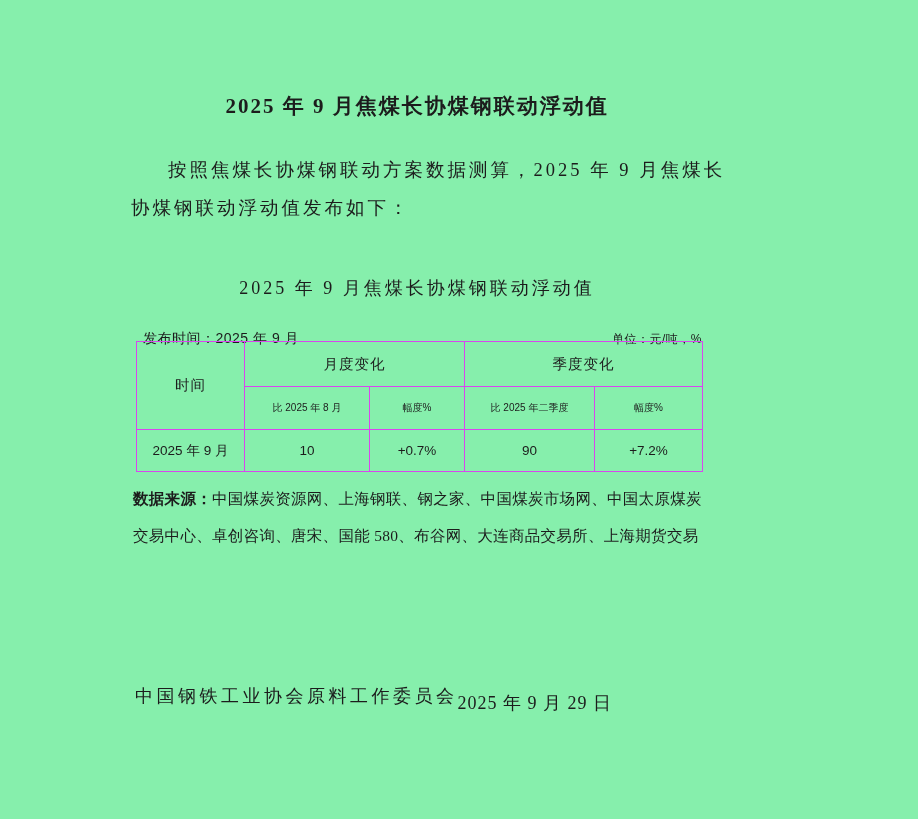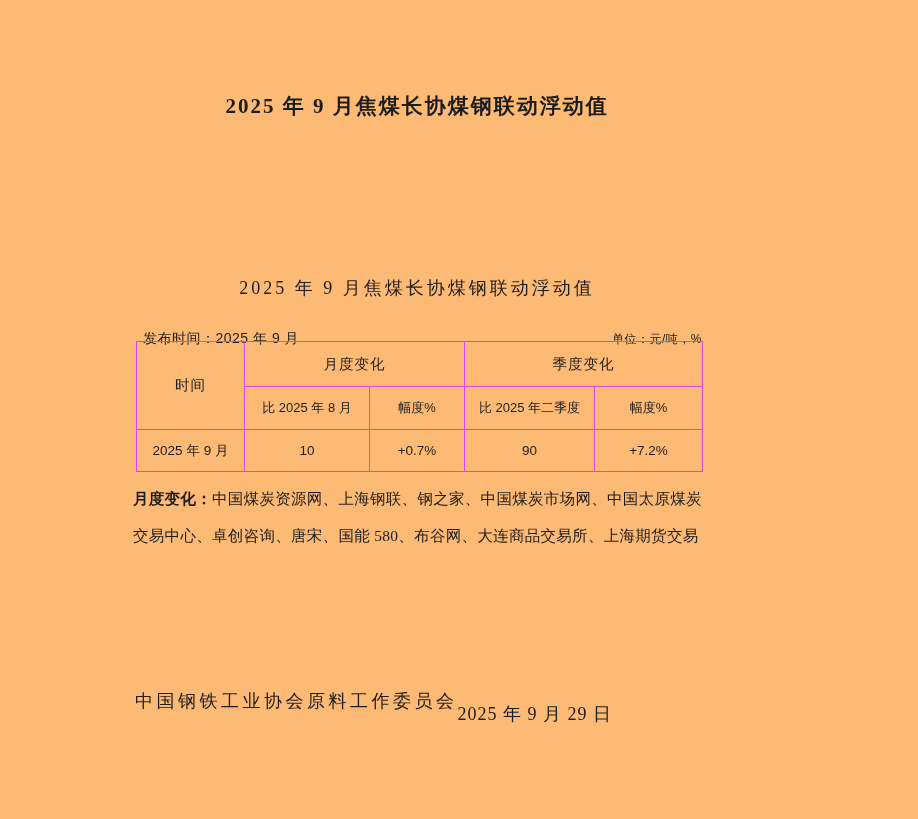--- a/index.html
+++ b/index.html
@@ -4,21 +4,21 @@
 <style>
   html, body {
     margin: 0;
     padding: 0;
     background: #ffffff;
   }
   .page {
     position: relative;
     width: 918px;
     height: 819px;
-    background: #fdba74;
+    background: #86efac;
     color: #1c1c1c;
     font-family: "Liberation Serif", serif;
     overflow: hidden;
   }
   .doc-title {
     position: absolute;
     top: 78px;
     left: 131px;
     width: 572px;
     text-align: center;
@@ -78,21 +78,21 @@
     font-family: "Liberation Sans", sans-serif;
   }
   table.linkage th, table.linkage td {
     border: 1px solid #d946ef;
     text-align: center;
     vertical-align: middle;
     font-weight: normal;
     padding: 0;
   }
   table.linkage .group-row th { height: 44px; font-size: 14.5px; letter-spacing: 1px; }
-  table.linkage .sub-row th { height: 42px; font-size: 13px; margin-top: 36px; }
+  table.linkage .sub-row th { height: 42px; font-size: 10px; margin-top: 36px; }
   table.linkage .data-row td { height: 41px; font-size: 13.5px; }
   .col-time { width: 108px; }
   .col-m1 { width: 125px; }
   .col-m2 { width: 95px; }
   .col-q1 { width: 130px; }
   .col-q2 { width: 108px; }
   .sources {
     position: absolute;
     top: 480px;
     left: 133px;
@@ -117,32 +117,36 @@
     white-space: nowrap;
   }
   .sig-right {
     flex: 1;
     display: flex;
     flex-direction: row;
     align-items: center;
   }
   .sig-right .org { white-space: nowrap; }
   .sig-right .date {
-    margin-top: 26px;
+    margin-top: 15px;
     letter-spacing: 1px;
     white-space: nowrap;
   }
 </style>
 </head>
 <body>
 
 <div class="page">
 
   <h1 class="doc-title">2025 年 9 月焦煤长协煤钢联动浮动值</h1>
 
+  <div class="intro">
+    <span class="line indent">按照焦煤长协煤钢联动方案数据测算，2025 年 9 月焦煤长</span>
+    <span class="line">协煤钢联动浮动值发布如下：</span>
+  </div>
 
   <div class="table-title">2025 年 9 月焦煤长协煤钢联动浮动值</div>
 
   <div class="meta-row">
     <span class="publish-time">发布时间：2025 年 9 月</span>
     <span class="unit-label">单位：元/吨，%</span>
   </div>
 
   <table class="linkage">
     <colgroup>
@@ -168,21 +172,21 @@
         <td>2025 年 9 月</td>
         <td>10</td>
         <td>+0.7%</td>
         <td>90</td>
         <td>+7.2%</td>
       </tr>
     </tbody>
   </table>
 
   <div class="sources">
-    <span class="line"><span class="src-label">月度变化：</span><span>中国煤炭资源网、上海钢联、钢之家、中国煤炭市场网、中国太原煤炭</span></span>
+    <span class="line"><span class="src-label">数据来源：</span><span>中国煤炭资源网、上海钢联、钢之家、中国煤炭市场网、中国太原煤炭</span></span>
     <span class="line">交易中心、卓创咨询、唐宋、国能 580、布谷网、大连商品交易所、上海期货交易</span>
   </div>
 
   <div class="signatures">
     <div class="sig-right">
       <div class="org">中国钢铁工业协会原料工作委员会</div>
       <div class="date">2025 年 9 月 29 日</div>
     </div>
   </div>
 

